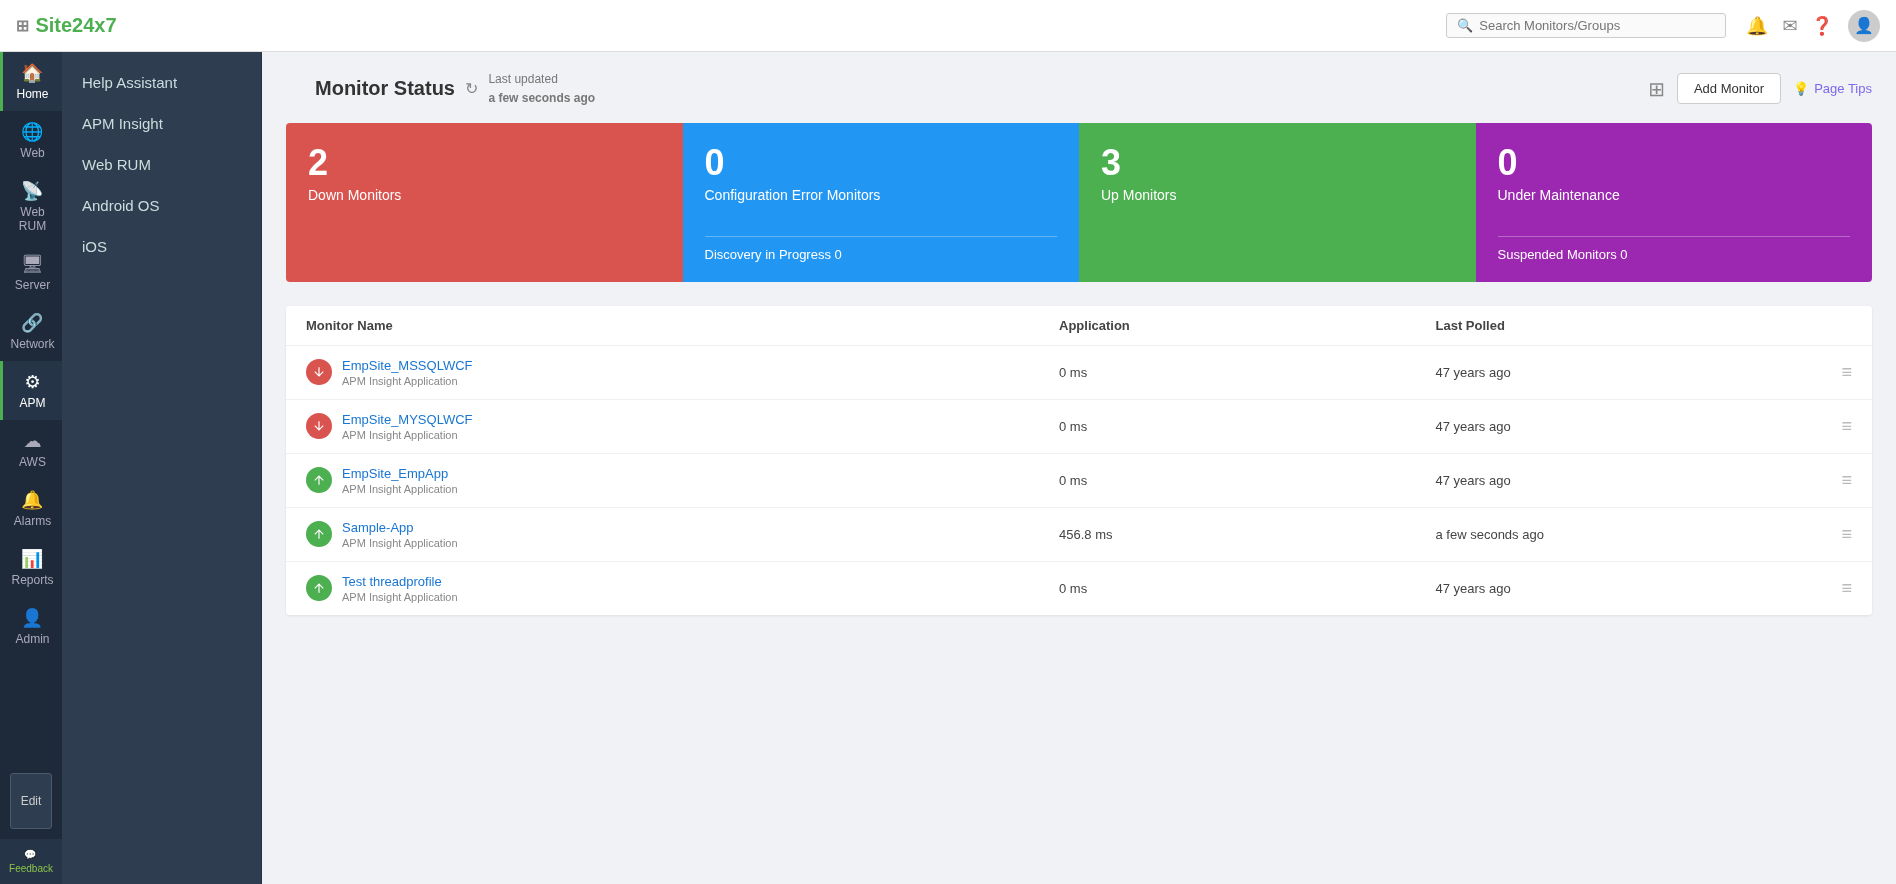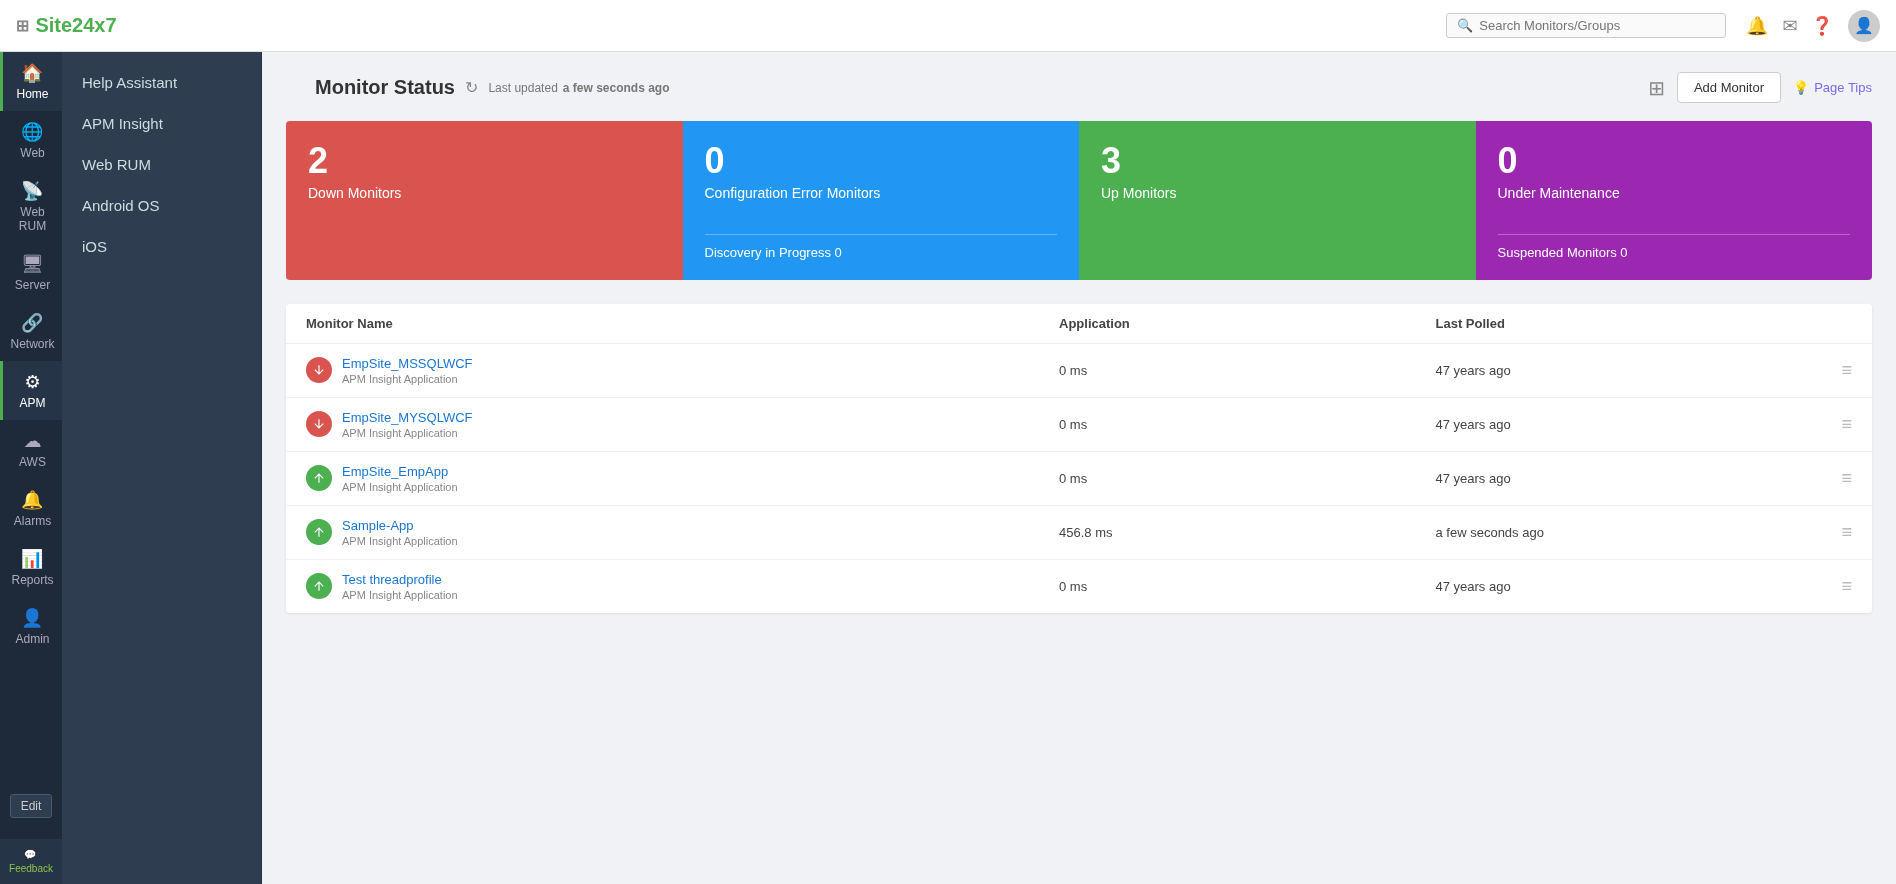--- a/index.html
+++ b/index.html
@@ -106,25 +106,25 @@
       background: #253447;
       color: #fff;
       border-left: 3px solid #4caf50;
     }
     .sidebar-item .s-icon { font-size: 18px; }
     .sidebar-item .s-label { font-size: 12px; text-align: center; color: #aab; }
     .sidebar-item.active .s-label { color: #fff; }
 
     .sidebar-edit {
       margin-top: auto;
-      margin-bottom: 21px;
+      margin-bottom: 10px;
       background: #2e3d50;
       border: 1px solid #4a5a6e;
       color: #ccc;
-      padding: 4px 10px;
+      padding: 20px 10px;
       border-radius: 3px;
       cursor: pointer;
       font-size: 12px;
     }
     .sidebar-feedback {
       width: 100%;
       background: #253447;
       color: #8bc34a;
       text-align: center;
       padding: 10px 4px;
@@ -174,22 +174,23 @@
     }
     .page-title {
       font-size: 20px;
       font-weight: 600;
       color: #333;
     }
     .refresh-info {
       font-size: 12px;
       color: #777;
       display: flex;
-      align-items: center;
+      align-items: flex-start;
       gap: 5px;
+      flex-direction: column;
     }
     .page-header-right {
       display: flex;
       align-items: center;
       gap: 12px;
     }
     .grid-view-btn {
       background: none;
       border: none;
       cursor: pointer;

